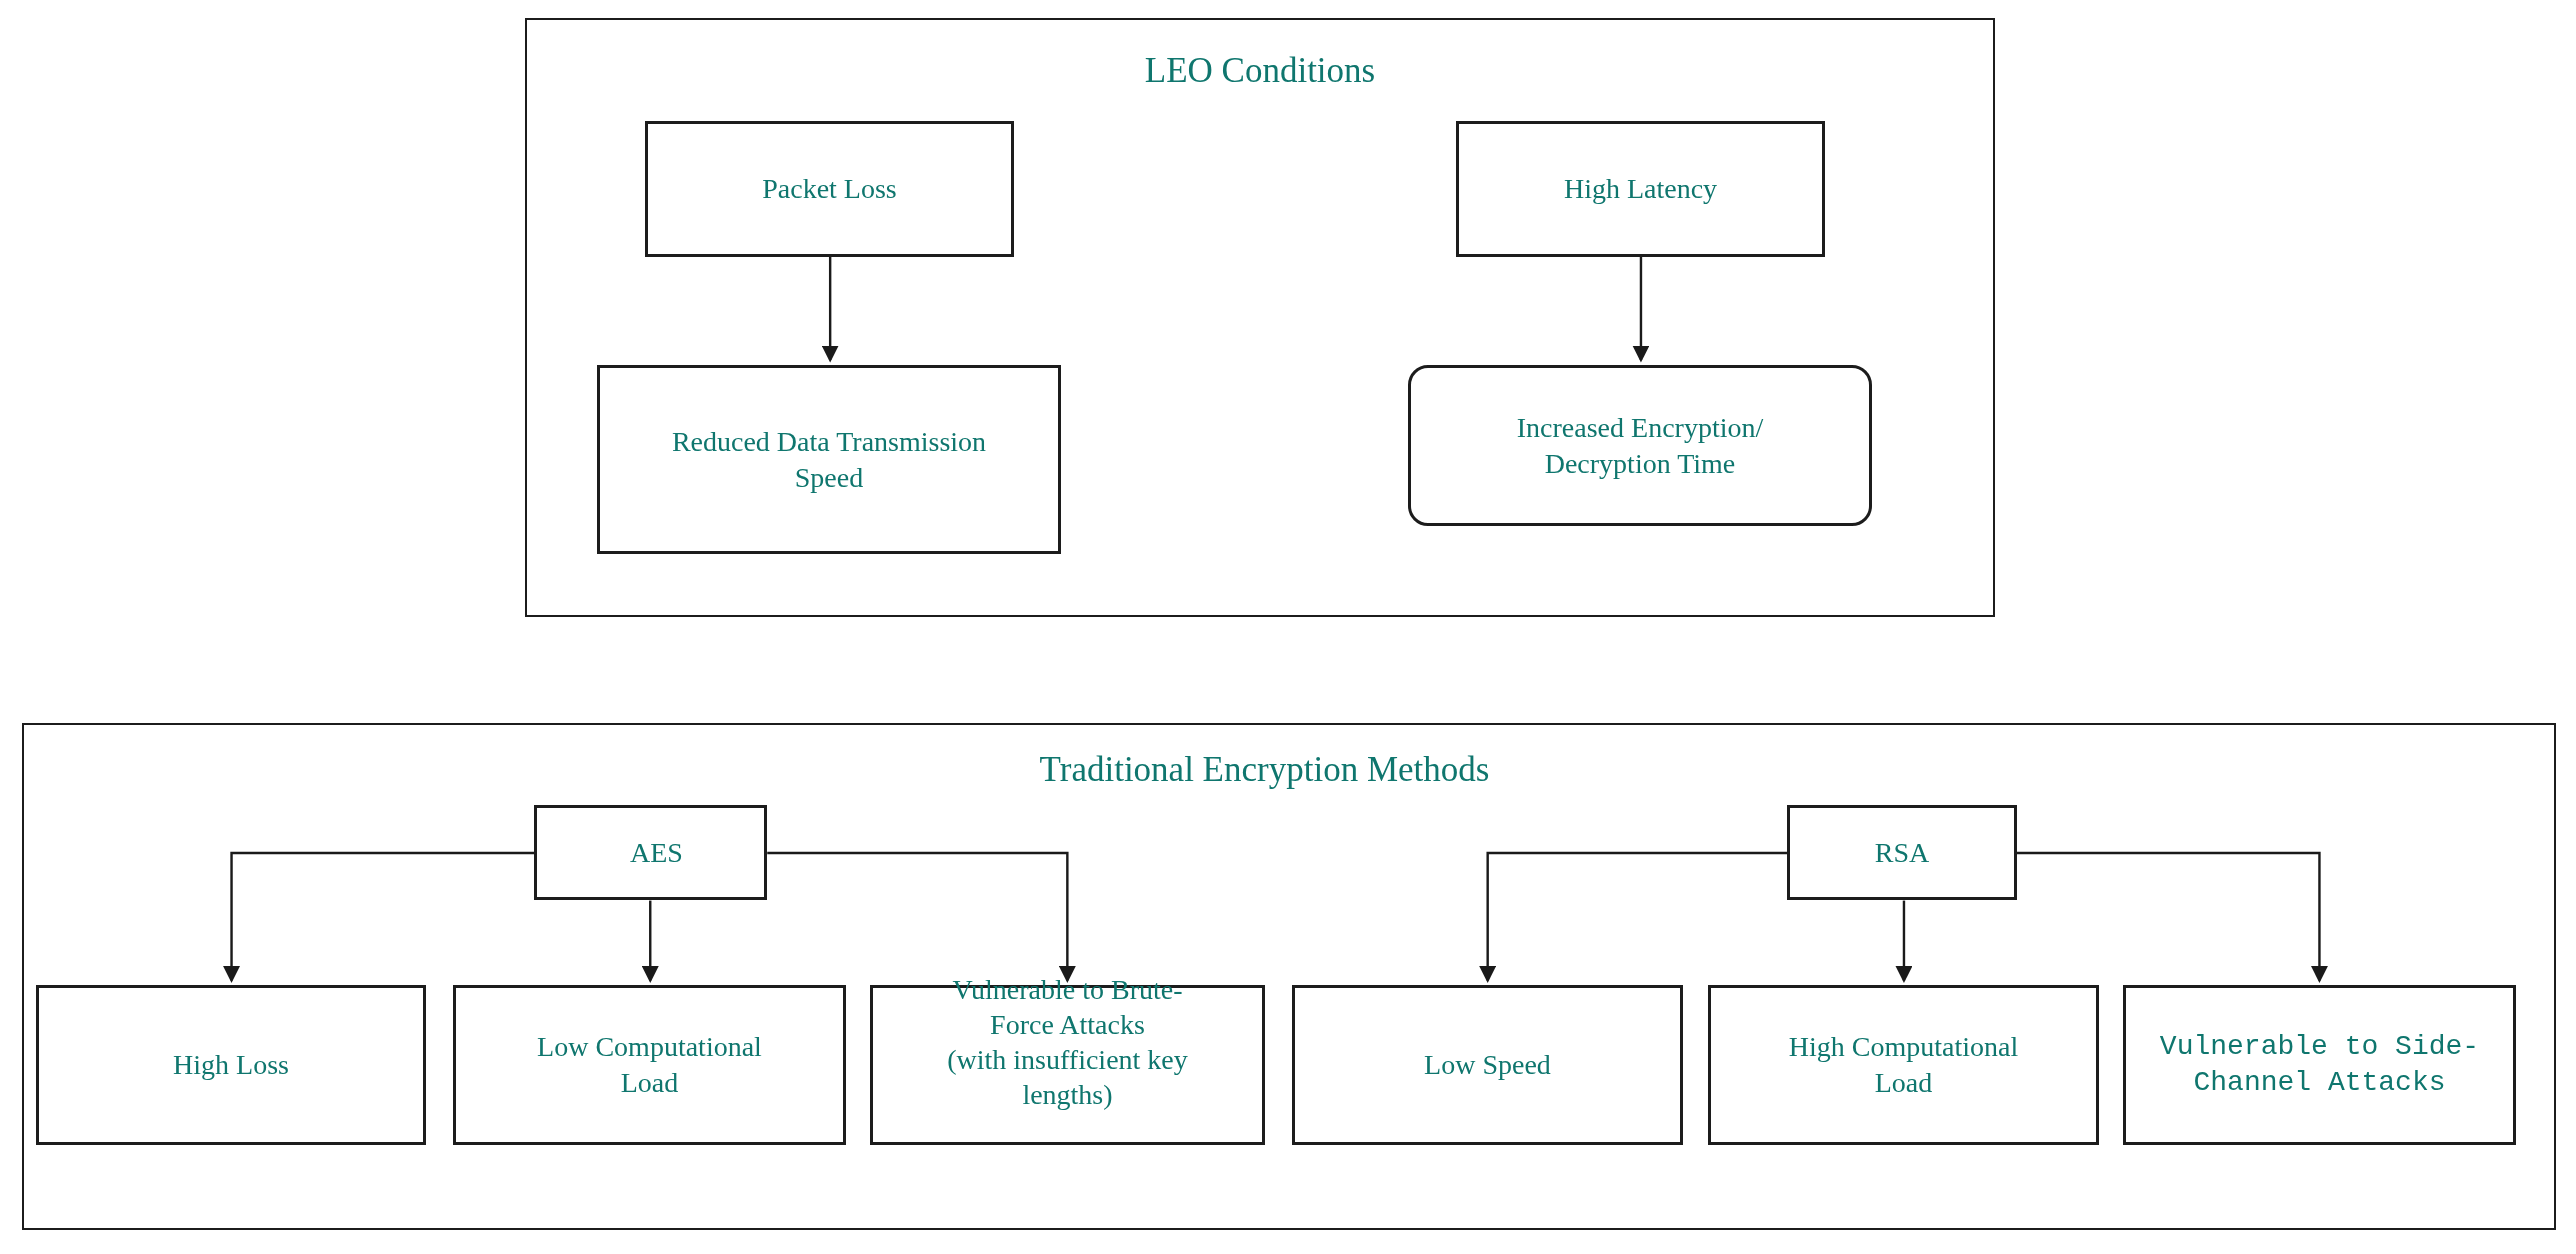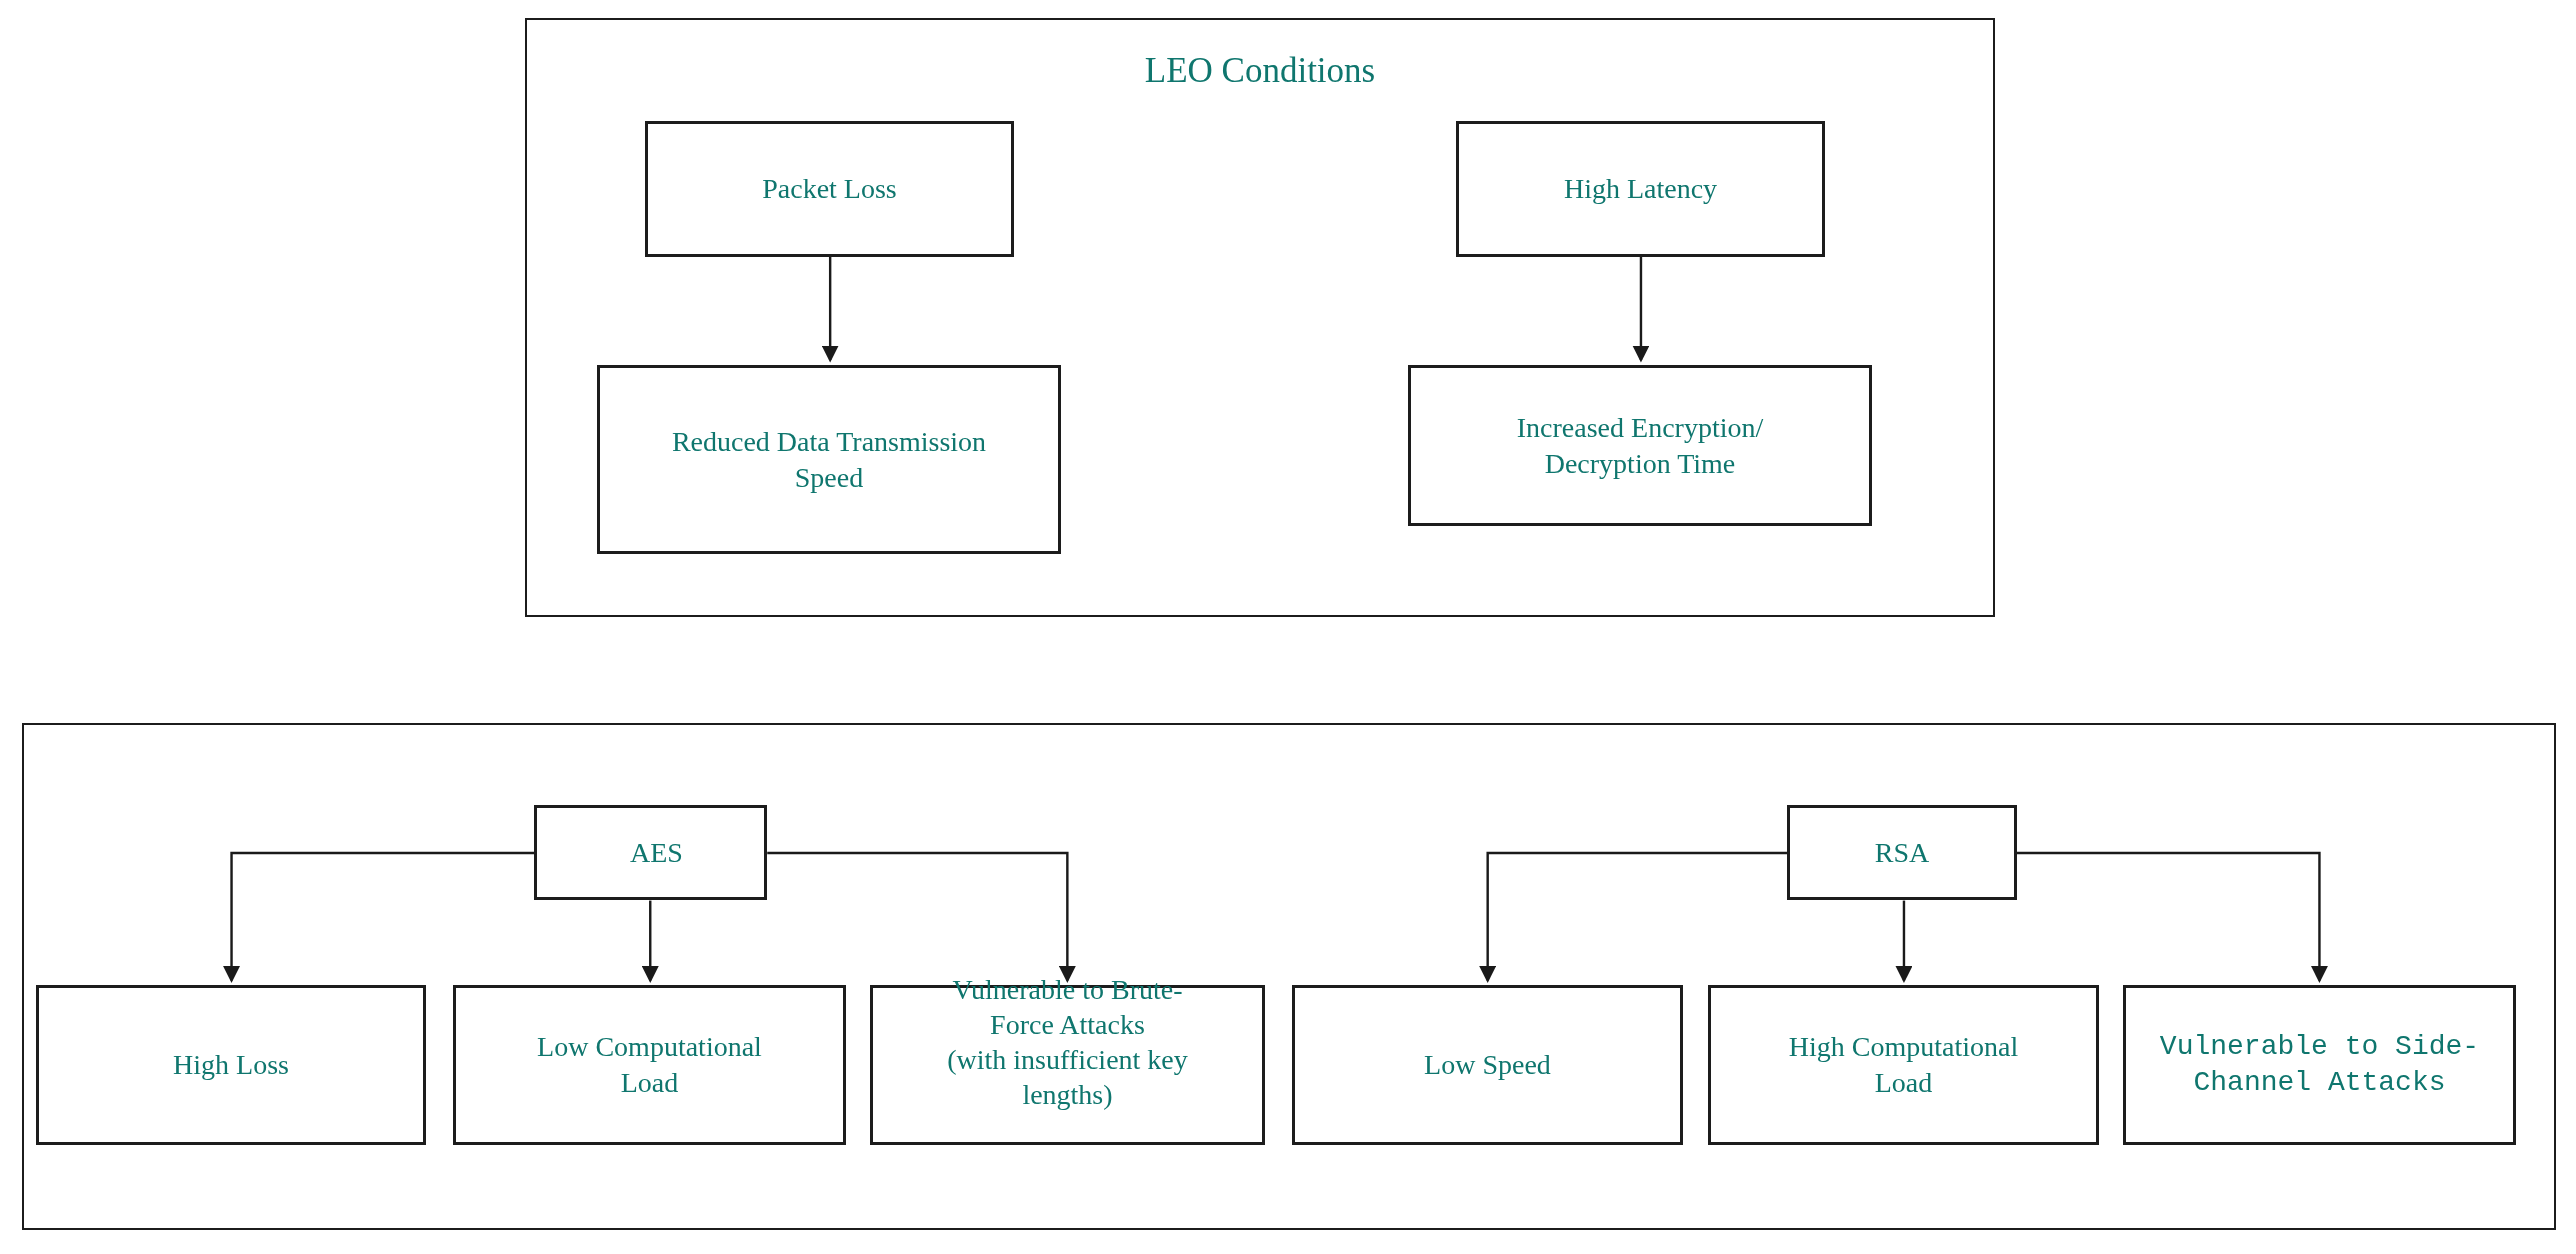--- a/index.html
+++ b/index.html
@@ -83,25 +83,26 @@
 
   <div class="group-title" style="left:525px; top:50px; width:1470px;">LEO Conditions</div>
 
   <div class="node" style="left:645px; top:121px; width:369px; height:136px;">Packet Loss</div>
 
   <div class="node" style="left:1456px; top:121px; width:369px; height:136px;">High Latency</div>
 
   <div class="node" style="left:597px; top:365px; width:464px; height:189px;">Reduced Data Transmission
 Speed</div>
 
-  <div class="node" style="left:1408px; top:365px; width:464px; height:161px;">Increased Encryption/
+  <div class="node" style="left:1408px; top:365px; width:464px; height:161px;border-radius:20px;">Increased Encryption/
 Decryption Time</div>
 
   <div class="group-box" style="left:22px; top:723px; width:2534px; height:507px;"></div>
 
+  <div class="group-title" style="left:22px; top:749px; width:2485px;">Traditional Encryption Methods</div>
 
   <div class="node" style="left:534px; top:805px; width:233px; height:95px;padding-left:12px;">AES</div>
 
   <div class="node" style="left:1787px; top:805px; width:230px; height:95px;">RSA</div>
 
   <div class="node" style="left:36px; top:985px; width:390px; height:160px;">High Loss</div>
 
   <div class="node" style="left:453px; top:985px; width:393px; height:160px;">Low Computational
 Load</div>
 

